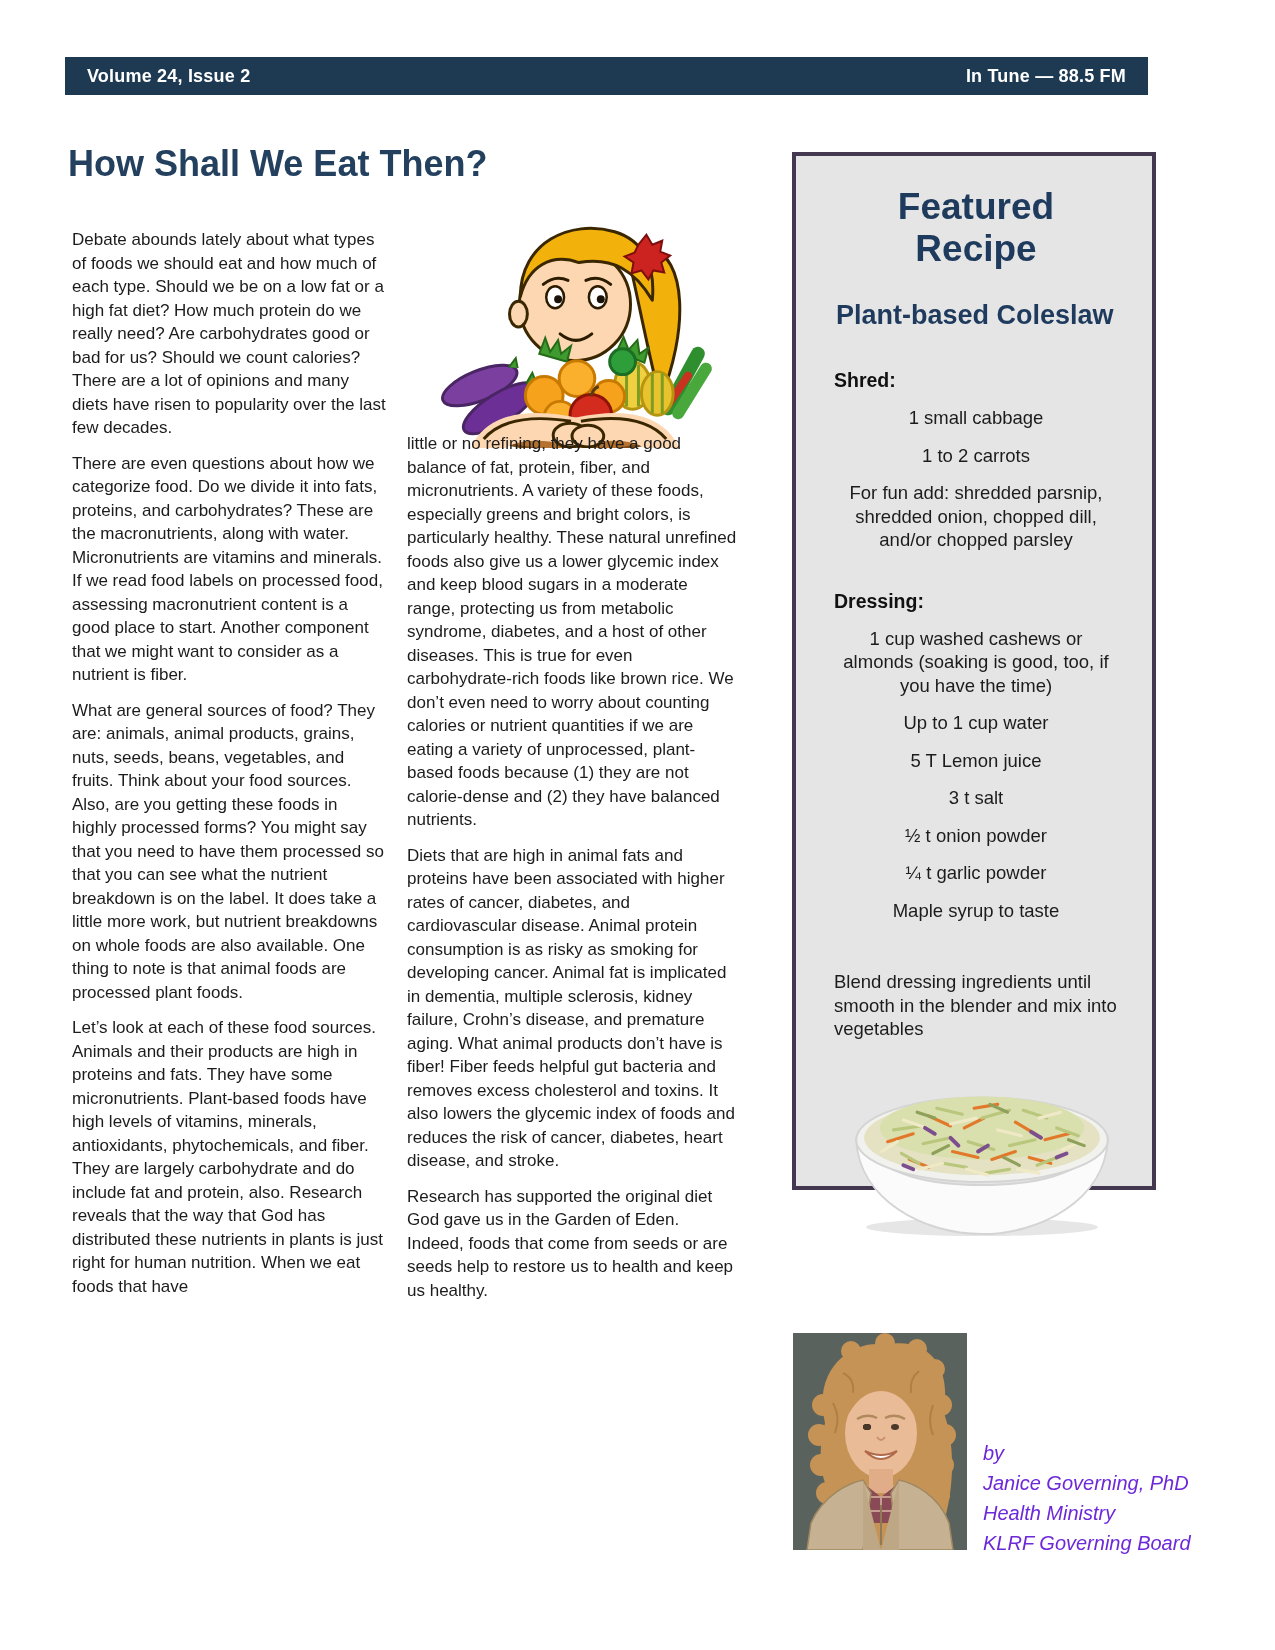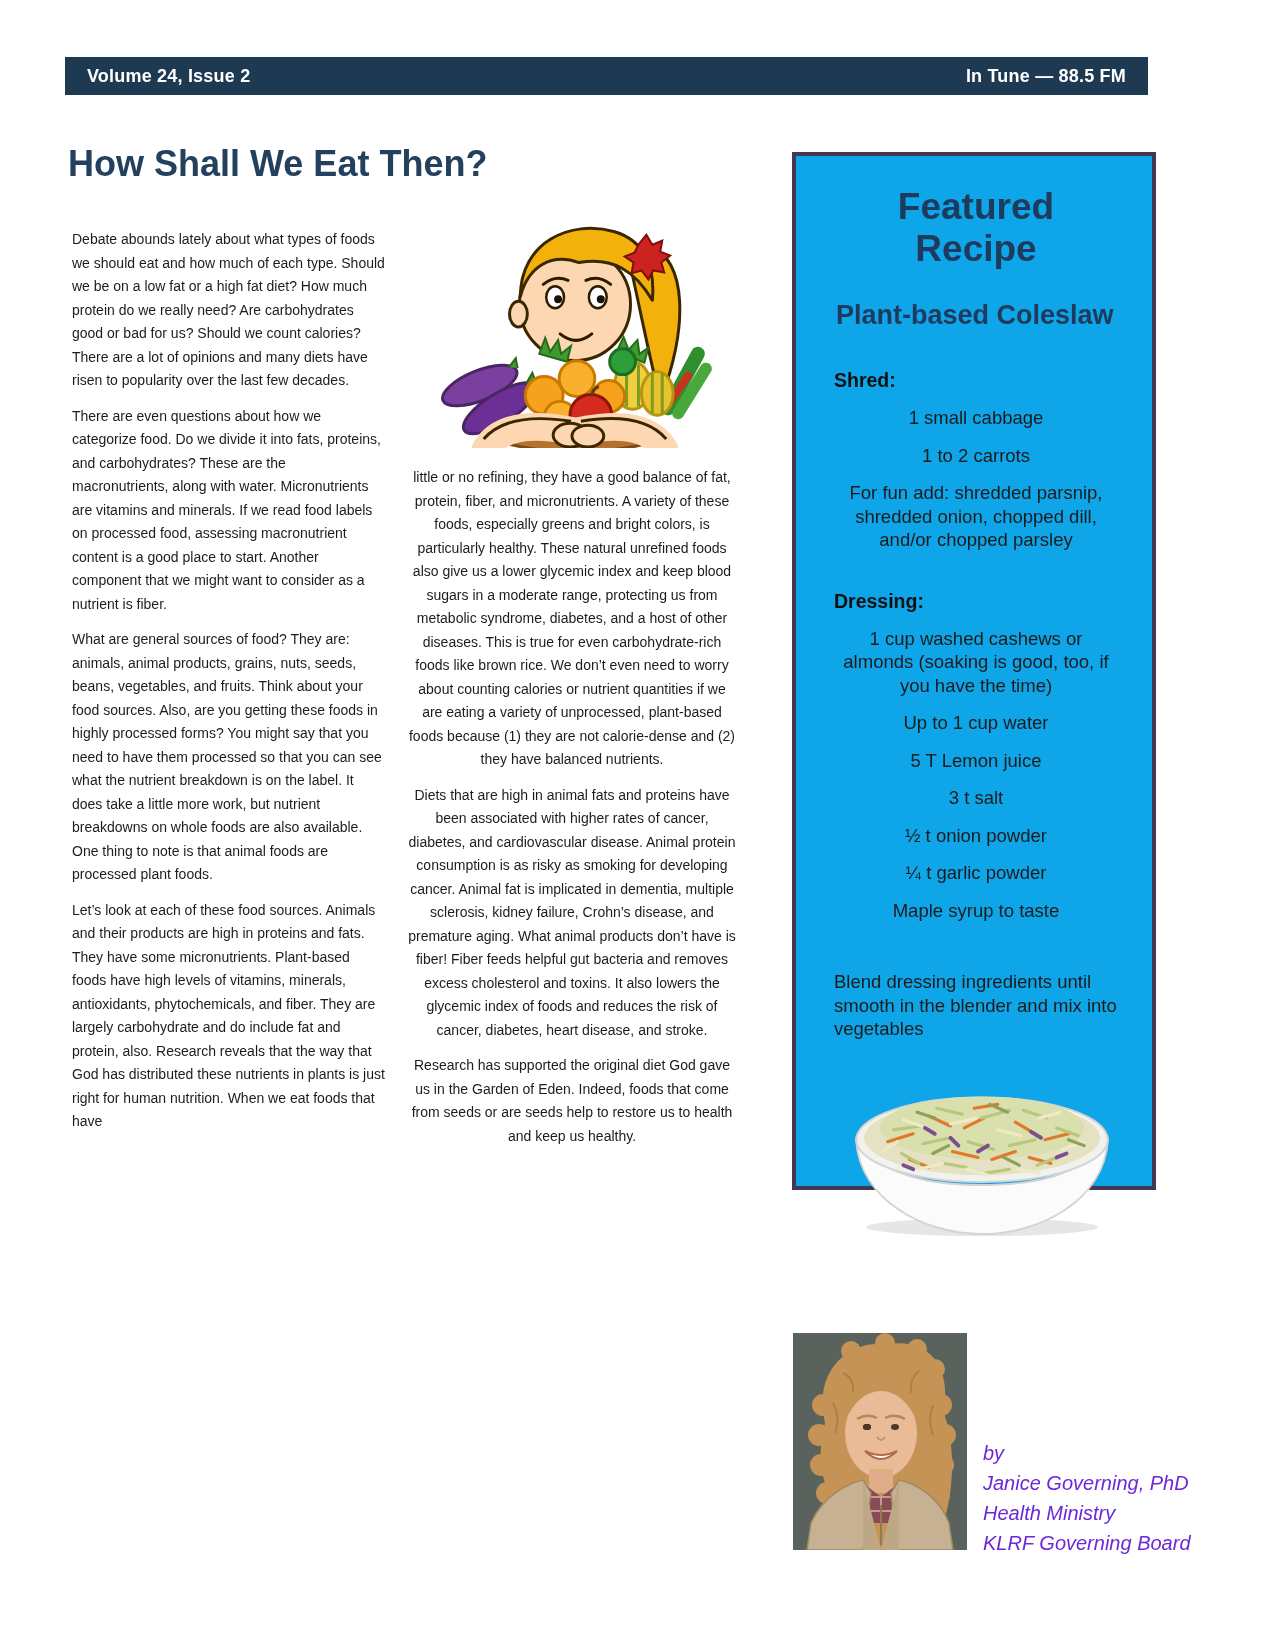--- a/index.html
+++ b/index.html
@@ -18,31 +18,31 @@
     display:flex;align-items:center;justify-content:space-between;
     padding:0 22px;box-sizing:border-box;
     font-size:18px;font-weight:bold;letter-spacing:.2px;
   }
   
   .article-title{
     position:absolute;left:68px;top:143px;width:600px;
     font-size:36px;font-weight:bold;color:#24405f;
   }
   
-  .col{position:absolute;font-size:14px;line-height:23.5px;color:#1c1c1c;}
+  .col{position:absolute;font-size:17px;line-height:23.5px;color:#1c1c1c;}
   .col p{margin:0 0 12px 0;}
   .col-1{left:72px;top:228px;width:314px;}
-  .col-2{left:407px;top:466px;width:330px;text-align:center;}
+  .col-2{left:407px;top:432px;width:330px;}
   
   .cartoon{position:absolute;left:428px;top:205px;width:288px;height:243px;}
   
   .recipe-card{
     position:absolute;left:792px;top:152px;width:364px;height:1038px;
     border:4px solid #443850;box-sizing:border-box;
-    padding:26px 34px 0 38px;background:#0ea5e9;
+    padding:26px 34px 0 38px;background:#e5e5e5;
   }
   .recipe-title{font-size:37px;font-weight:bold;color:#1e3a5c;text-align:center;margin:4px 0 0 0;}
   .recipe-subtitle{font-size:27px;font-weight:bold;color:#1e3a5c;margin:30px 0 0 2px;}
   .recipe-section{margin-top:38px;}
   .recipe-heading{font-size:19.5px;font-weight:bold;margin:0 0 14px 0;color:#111;}
   .recipe-item{font-size:18.5px;line-height:23.5px;margin:0 0 14px 0;text-align:center;}
   .recipe-instructions{font-size:18.5px;line-height:23.5px;margin-top:48px;}
   .coleslaw{display:block;margin:26px auto 0 auto;width:296px;height:172px;}
   
   .author-photo{position:absolute;left:793px;top:1333px;width:174px;height:217px;}

